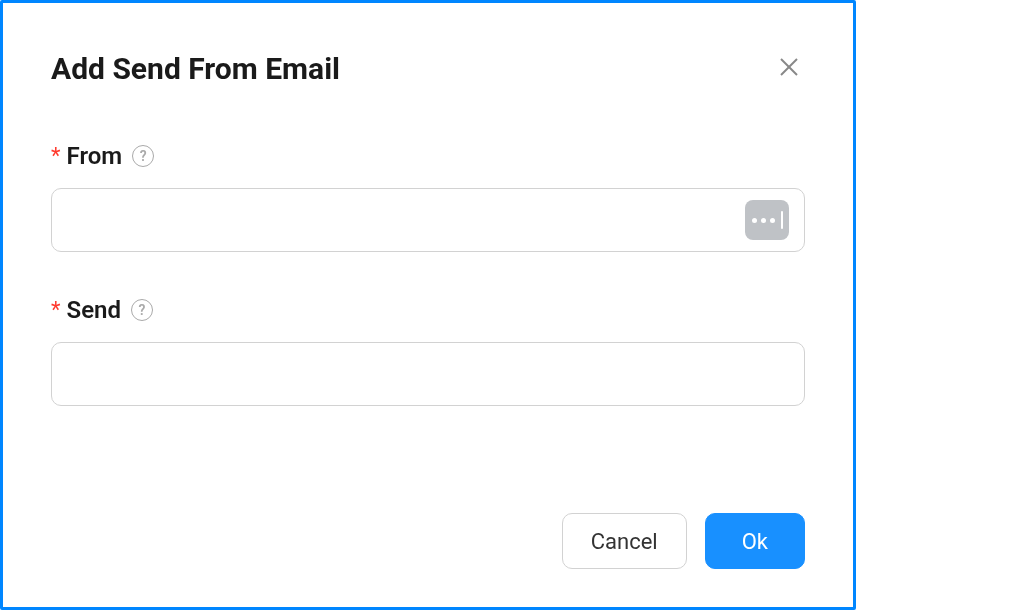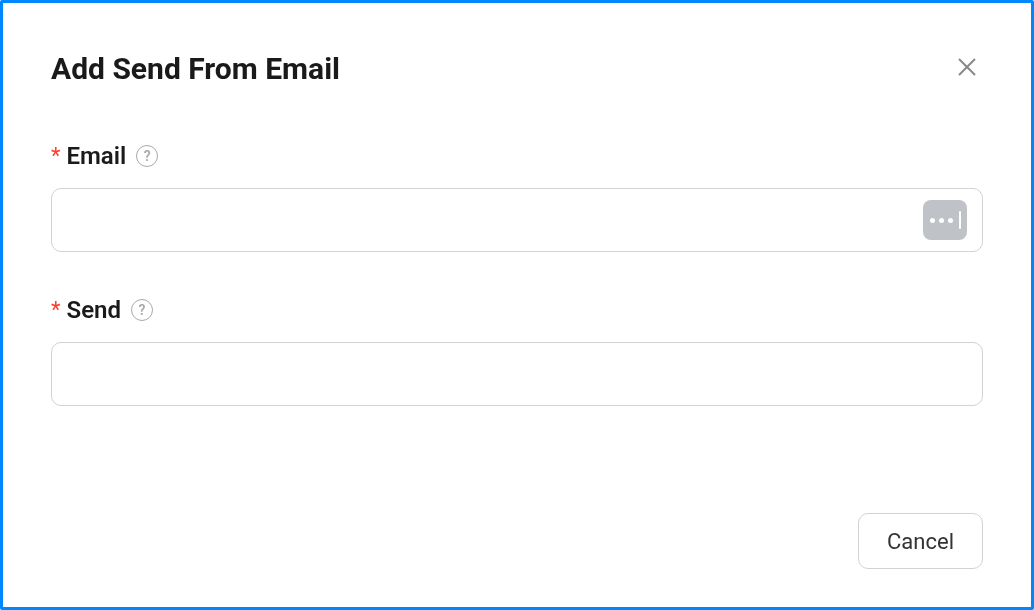--- a/index.html
+++ b/index.html
@@ -7,21 +7,21 @@
       margin: 0;
       padding: 0;
     }
     body {
       font-family: -apple-system, BlinkMacSystemFont, "Segoe UI", Roboto, sans-serif;
       background: #fff;
       width: 1034px;
       height: 610px;
     }
     .modal {
-      width: 1034px;
+      width: 856px;
       height: 610px;
       border: 3px solid #0086ff;
       border-radius: 2px;
       background: #fff;
       padding: 48px 48px 48px 48px;
       position: relative;
     }
     .modal-header {
       display: flex;
       justify-content: space-between;
@@ -160,21 +160,21 @@
       <svg viewBox="0 0 24 24" fill="none">
         <line x1="4" y1="4" x2="20" y2="20"></line>
         <line x1="20" y1="4" x2="4" y2="20"></line>
       </svg>
     </button>
   </div>
 
   <div class="form-group">
     <div class="label-row">
       <span class="required-star">*</span>
-      <span>Email</span>
+      <span>From</span>
       <span class="help-icon">?</span>
     </div>
     <div class="input-wrapper">
       <input type="text" class="text-input" value="" style="">
       <div class="input-suffix-icon">
         <span class="dot"></span>
         <span class="dot"></span>
         <span class="dot"></span>
         <span class="caret-line"></span>
       </div>
@@ -185,14 +185,15 @@
     <div class="label-row">
       <span class="required-star">*</span>
       <span>Send</span>
       <span class="help-icon">?</span>
     </div>
     <input type="text" class="text-input" value="" style="">
   </div>
 
   <div class="modal-footer">
     <button class="btn btn-cancel">Cancel</button>
+    <button class="btn btn-ok">Ok</button>
   </div>
 </div>
 
 </body></html>

